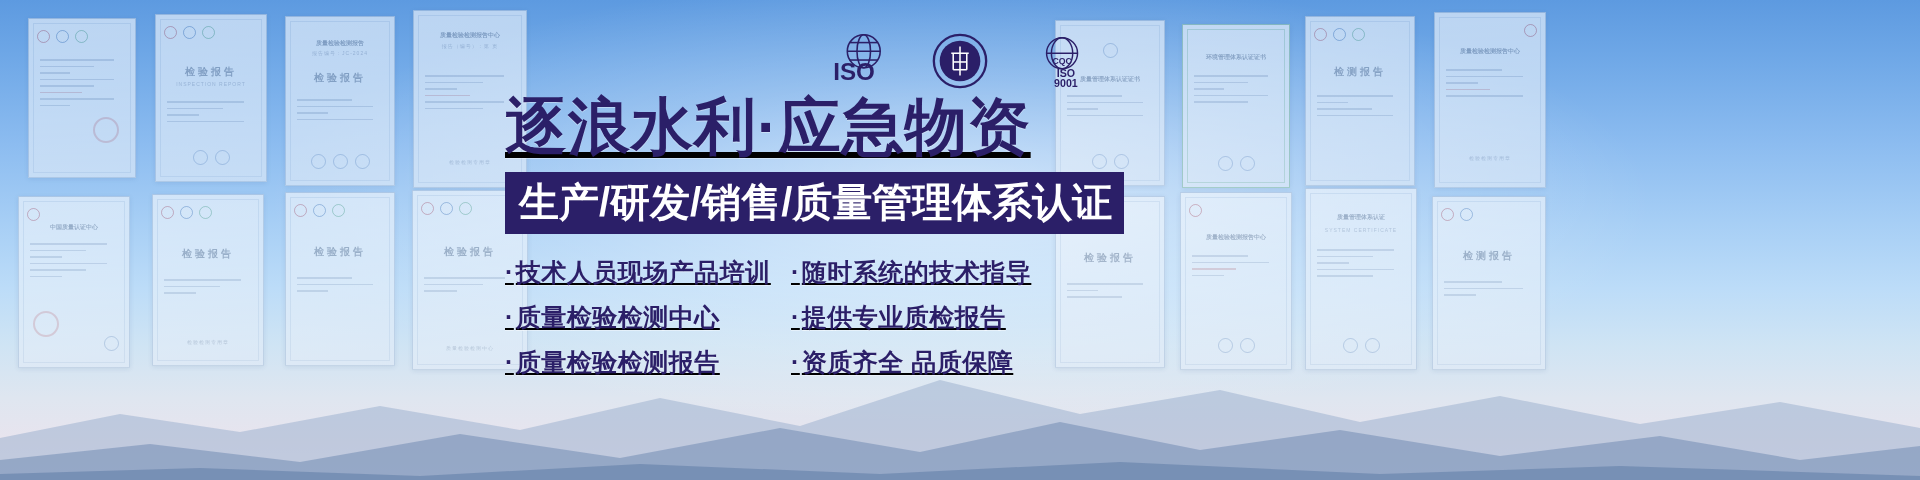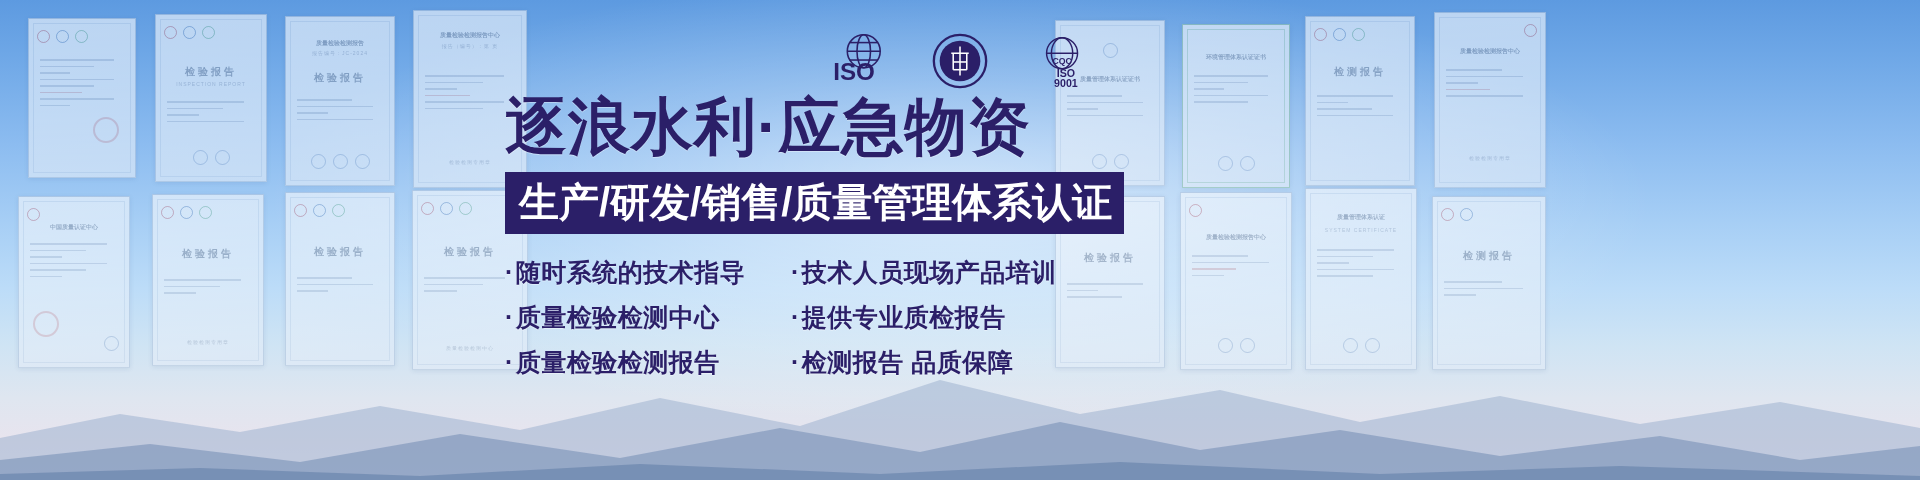--- a/index.html
+++ b/index.html
@@ -139,20 +139,21 @@
   }
   .badge { width: 62px; height: 62px; }
 
   
   .content {
     position: absolute;
     left: 505px;
     top: 96px;
     width: 600px;
     z-index: 8;
+    text-decoration: underline;
   }
   .title {
     font-size: 62px;
     line-height: 1;
     font-weight: 700;
     color: #2b1f68;
     letter-spacing: 1px;
     white-space: nowrap;
     text-shadow: 0 1px 0 rgba(255,255,255,.35);
   }
@@ -501,33 +502,33 @@
   </div>
 
   <div class="content">
 
     <div class="title">逐浪水利·应急物资</div>
 
     <div class="subtitle-bar">生产/研发/销售/质量管理体系认证</div>
 
     <div class="features">
       <div class="feature">
+        <span class="dot">·</span><span>技术人员现场产品培训</span>
+      </div>
+      <div class="feature">
         <span class="dot">·</span><span>随时系统的技术指导</span>
-      </div>
-      <div class="feature">
-        <span class="dot">·</span><span>技术人员现场产品培训</span>
       </div>
       <div class="feature">
         <span class="dot">·</span><span>质量检验检测中心</span>
       </div>
       <div class="feature">
         <span class="dot">·</span><span>提供专业质检报告</span>
       </div>
       <div class="feature">
         <span class="dot">·</span><span>质量检验检测报告</span>
       </div>
       <div class="feature">
-        <span class="dot">·</span><span>检测报告 品质保障</span>
+        <span class="dot">·</span><span>资质齐全 品质保障</span>
       </div>
     </div>
   </div>
 
 </div>
 
 </body></html>

